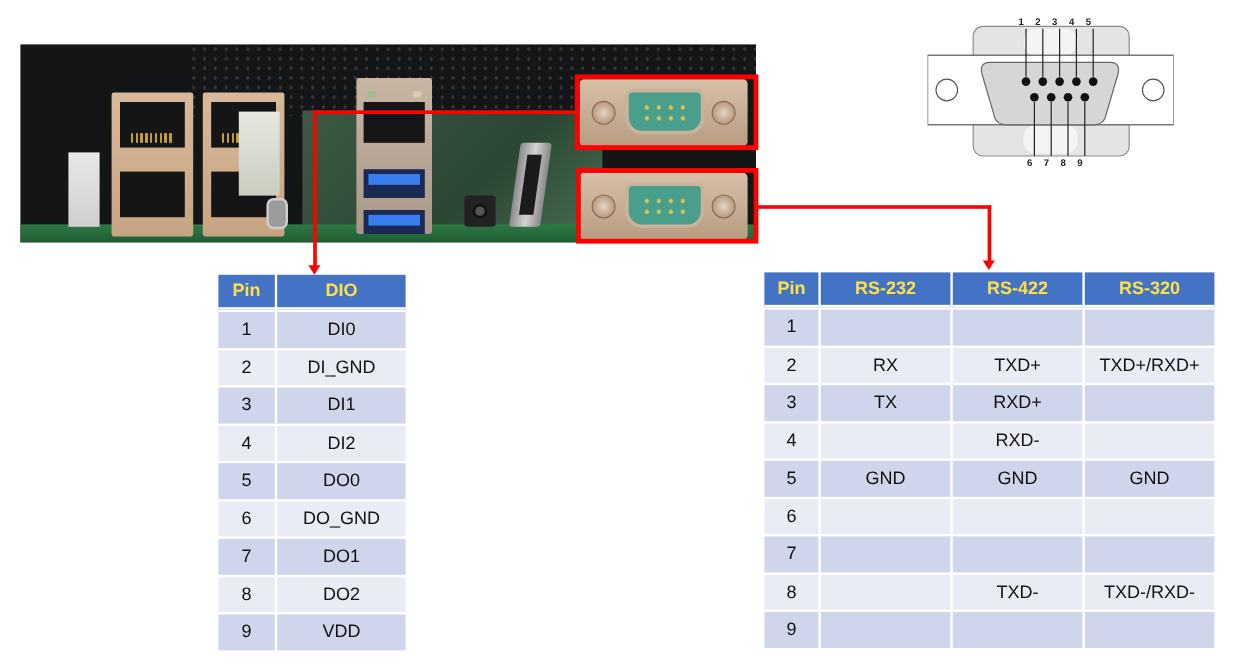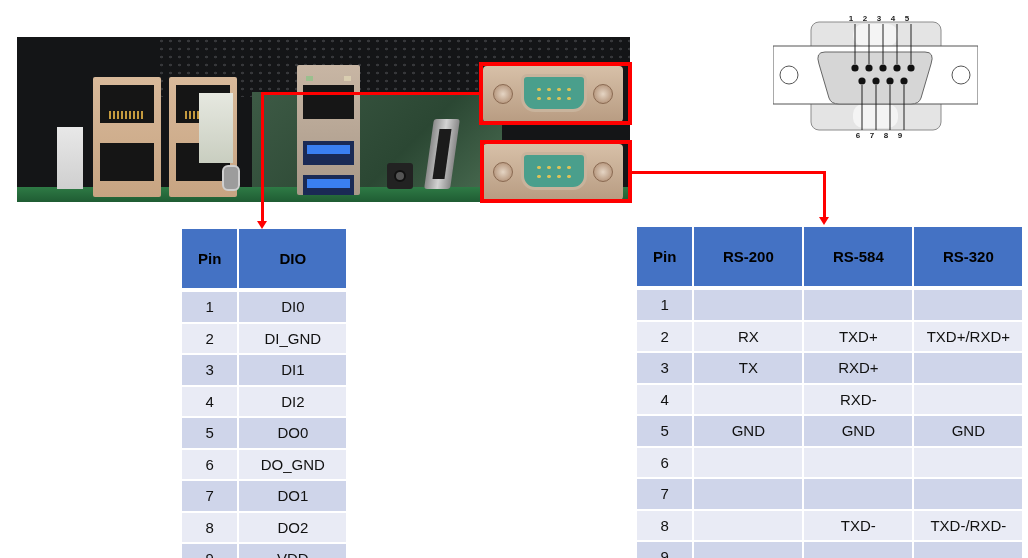--- a/index.html
+++ b/index.html
@@ -54,21 +54,21 @@
   .db9.top { top: 29px; } .db9.bot { top: 107px; }
 
   
   .redbox { position: absolute; border: 4px solid #ff0000; box-sizing: border-box; }
   .redline { position: absolute; background: #ff0000; }
   .arrowhead { position: absolute; width: 0; height: 0;
     border-left: 5px solid transparent; border-right: 5px solid transparent; border-top: 8px solid #ff0000; }
 
   
   table.pin { position: absolute; border-collapse: separate; border-spacing: 2px; font-size: 15px; color: #111; }
-  table.pin th { background: #4472c4; color: #000000; font-weight: bold; height: 27px; text-align: center; padding: 16px; }
+  table.pin th { background: #4472c4; color: #fde047; font-weight: bold; height: 27px; text-align: center; padding: 0; }
   table.pin td { height: 29.5px; text-align: center; padding: 0; }
   table.pin tr.odd td { background: #cfd5ea; }
   table.pin tr.even td { background: #e9ebf5; }
   table.pin th { border-bottom: 2px solid #ffffff; }
   #dio-table { left: 180px; top: 227px; }
   #dio-table col.c0 { width: 47px; } #dio-table col.c1 { width: 107px; }
   #rs-table { left: 635px; top: 225px; }
   #rs-table col.c0 { width: 45px; } #rs-table col.cx { width: 108px; }
 
   
@@ -223,22 +223,22 @@
 <table class="pin" id="rs-table">
   <colgroup>
       <col class="c0">
       <col class="cx">
       <col class="cx">
       <col class="cx">
     </colgroup>
   <thead>
     <tr>
       <th>Pin</th>
-      <th>RS-200</th>
-      <th>RS-584</th>
+      <th>RS-232</th>
+      <th>RS-422</th>
       <th>RS-320</th>
     </tr>
   </thead>
   <tbody id="rs-body">
       <tr class="odd">
         <td>1</td>
         <td></td>
         <td></td>
         <td></td>
       </tr>

